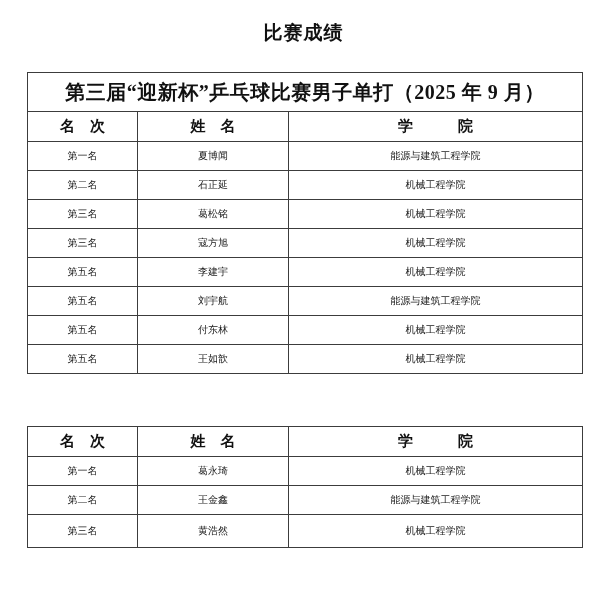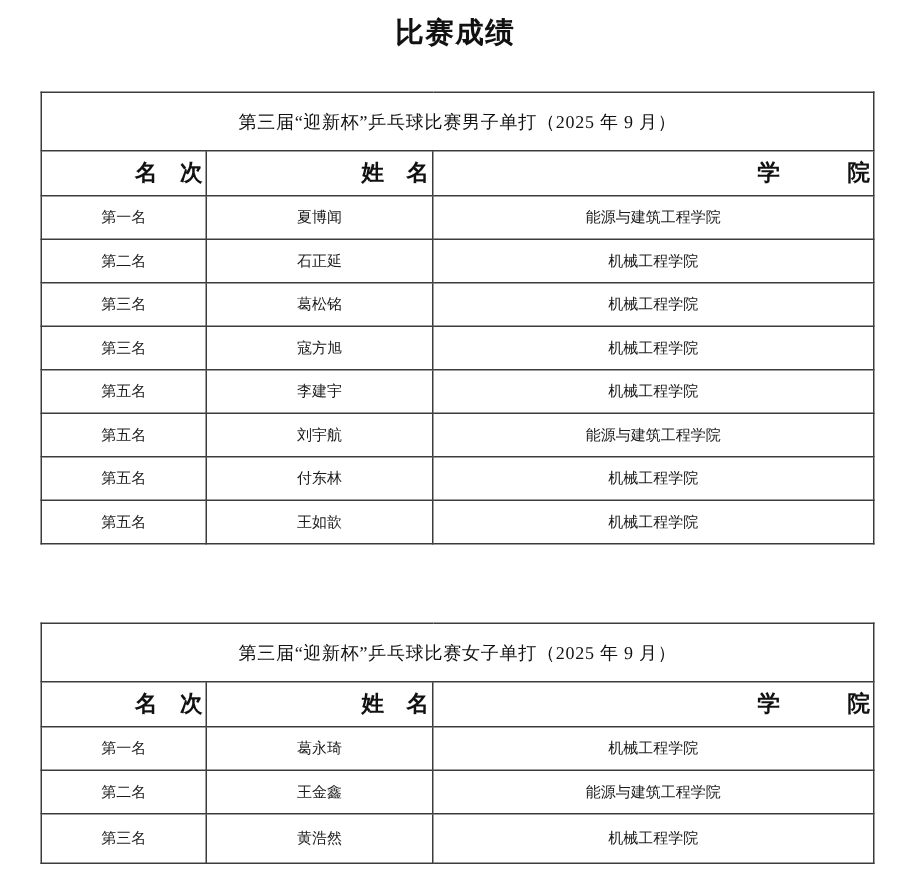--- a/index.html
+++ b/index.html
@@ -11,21 +11,21 @@
     color: #1a1a1a;
     overflow: hidden;
   }
   .page {
     position: relative;
     width: 607px;
     height: 594px;
     background: #ffffff;
   }
   .doc-title {
-    margin-top: 9px;
+    margin-top: 20px;
     text-align: center;
     font-family: "Liberation Sans", "DejaVu Sans", sans-serif;
     font-weight: bold;
     font-size: 19px;
     letter-spacing: 1px;
     color: #111111;
   }
   table.results {
     border-collapse: collapse;
     table-layout: fixed;
@@ -40,31 +40,30 @@
     text-align: center;
     vertical-align: middle;
     padding: 0 2px;
     background: #ffffff;
   }
   .col-rank    { width: 110px; }
   .col-name    { width: 151px; }
   .col-college { width: 294px; }
   tr.title-row td {
     height: 39px;
-    font-size: 12px;
-    font-weight: normal;
+    font-size: 20px;
+    font-weight: bold;
     letter-spacing: 0.5px;
     color: #111111;
   }
   tr.header-row th {
     height: 30px;
     font-size: 15px;
     font-weight: bold;
     color: #111111;
-    text-align: right;
   }
   tr.data-row td {
     height: 29px;
     font-size: 10px;
     font-weight: normal;
   }
   table.results.second tr.data-row:last-child td { height: 33px; }
 </style>
 </head>
 <body>
@@ -131,23 +130,20 @@
     </tbody>
   </table>
 
   <table class="results second">
     <colgroup>
       <col class="col-rank">
         <col class="col-name">
         <col class="col-college">
     </colgroup>
     <tbody>
-      <tr class="title-row">
-        <td colspan="3">第三届“迎新杯”乒乓球比赛女子单打（2025 年 9 月）</td>
-      </tr>
       <tr class="header-row">
         <th>名　次</th>
         <th>姓　名</th>
         <th>学　　　院</th>
       </tr>
       <tr class="data-row">
         <td>第一名</td>
         <td>葛永琦</td>
         <td>机械工程学院</td>
       </tr>

